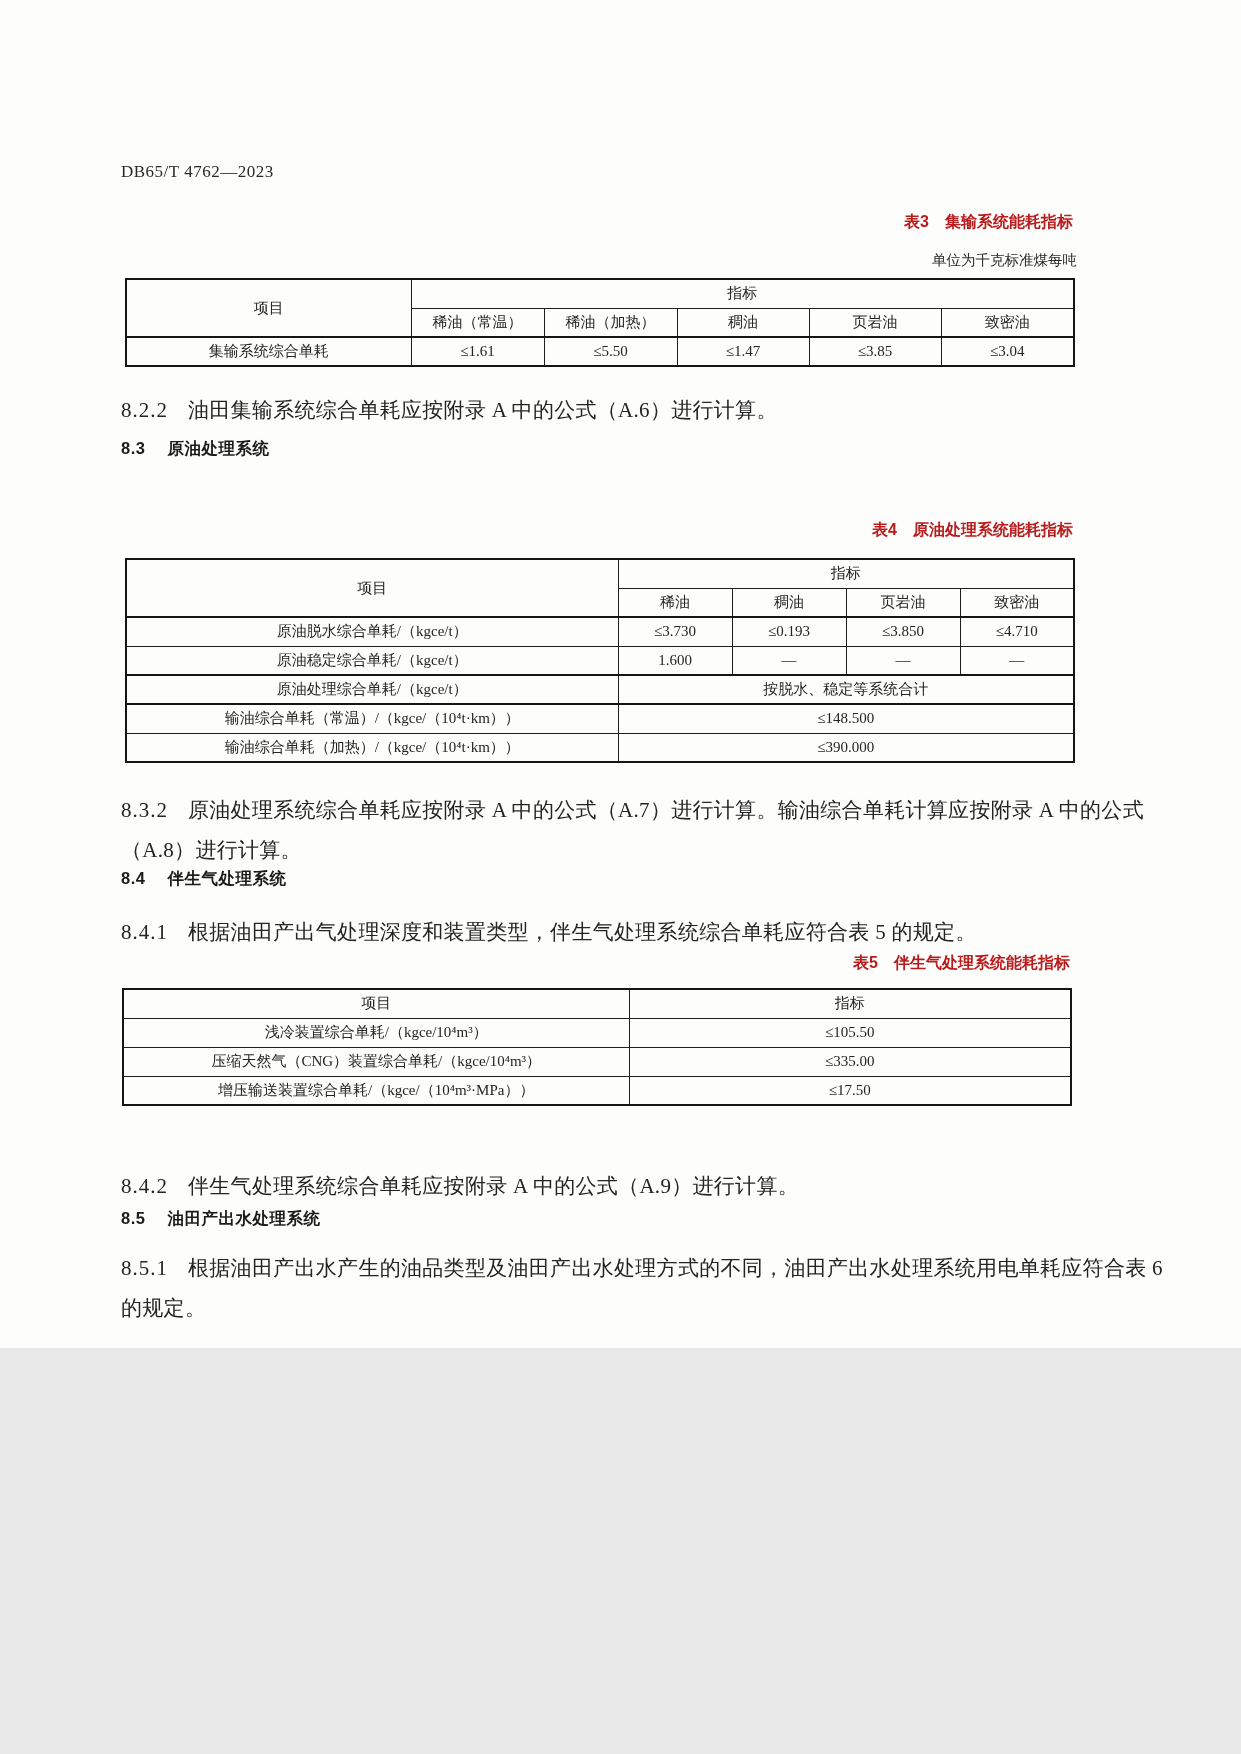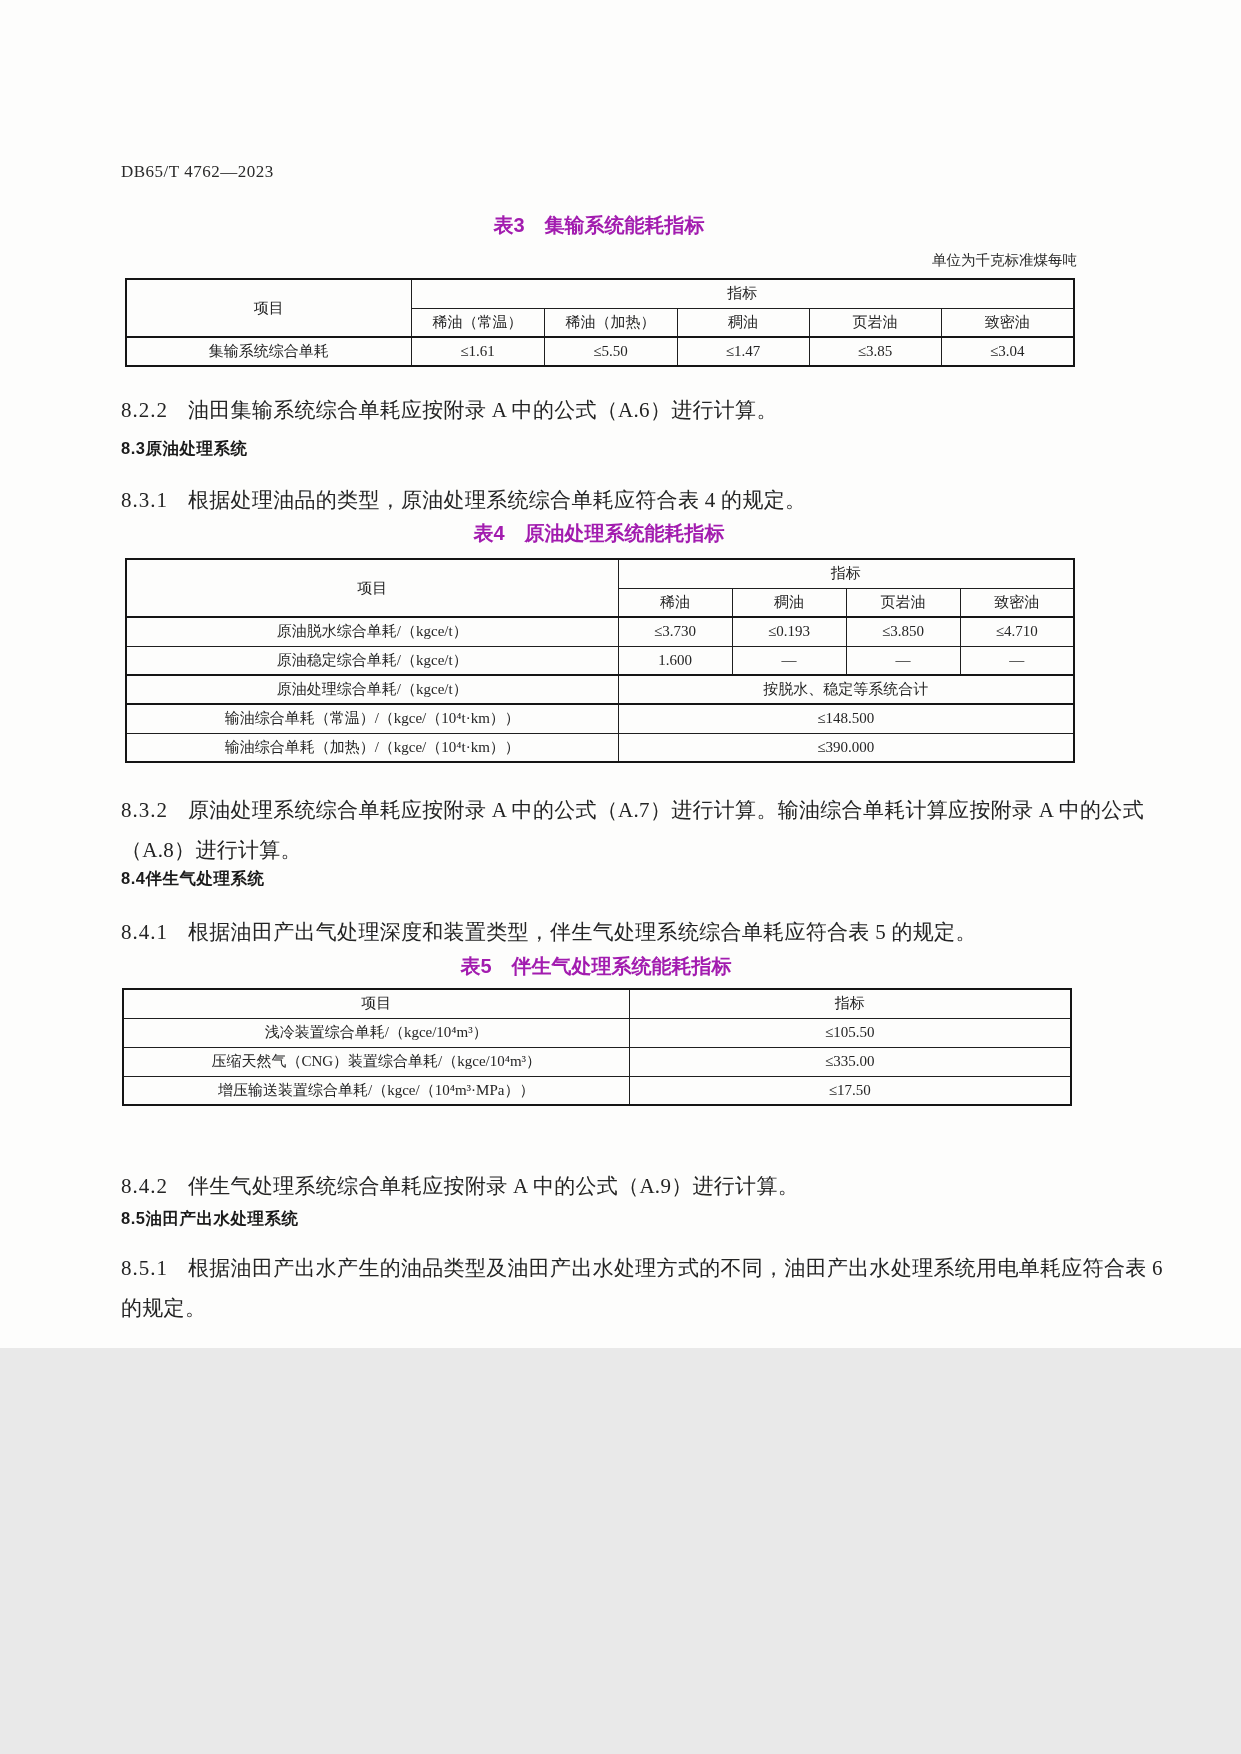--- a/index.html
+++ b/index.html
@@ -7,33 +7,33 @@
     position:relative;
     width:1241px;height:1348px;
     margin:0 auto;
     background:#fdfdfc;
     font-family:"Liberation Serif","DejaVu Serif",serif;
     color:#212121;
     overflow:hidden;
   }
   .abs{position:absolute;}
   .doc-header{font-size:17px;letter-spacing:.5px;color:#2a2a2a;}
-  .tbl-title{font-family:"Liberation Sans","DejaVu Sans",sans-serif;font-weight:bold;font-size:20px;color:#a21caf;text-align:center;}
+  .tbl-title{font-family:"Liberation Sans","DejaVu Sans",sans-serif;font-weight:bold;font-size:16px;color:#b91c1c;text-align:right;}
   .unit-note{font-size:14.5px;color:#2a2a2a;}
   table.tbl{border-collapse:collapse;table-layout:fixed;width:948px;background:transparent;}
   table.tbl td{border:1.4px solid #1f1f1f;text-align:center;vertical-align:middle;font-size:15px;color:#242424;padding:2px 4px;}
   table.tbl{border:2.6px solid #151515;}
   table.tbl tr.hdr-top td{border-top:2.6px solid #151515;}
   table.tbl tr.data-sep td{border-top:2.4px solid #151515;}
   table.tbl td.thick-b{border-bottom:2.4px solid #151515;}
   .h-row{height:29px;}
   .para{font-size:21px;line-height:40px;color:#242424;letter-spacing:.3px;}
   .para .num{display:inline-block;margin-right:20px;letter-spacing:1px;}
   .sec-head{font-family:"Liberation Sans","DejaVu Sans",sans-serif;font-weight:bold;font-size:16.5px;color:#1b1b1b;letter-spacing:.5px;}
-  .sec-head .num{display:inline-block;text-align:right;}
+  .sec-head .num{display:inline-block;margin-right:22px;text-align:right;}
   .pageno{font-size:15px;color:#2a2a2a;}
 </style>
 </head>
 <body>
 
 <div class="page">
 
   <div class="abs doc-header" style="left:121px;top:162px;">DB65/T 4762—2023</div>
 
   <div class="abs tbl-title" style="left:125px;top:212px;width:948px;">表3　集输系统能耗指标</div>
@@ -74,23 +74,20 @@
   </div>
 
   <div class="abs para" style="left:121px;top:390px;width:1050px;">
     <span class="num">8.2.2</span><span>油田集输系统综合单耗应按附录 A 中的公式（A.6）进行计算。</span>
   </div>
 
   <div class="abs sec-head" style="left:121px;top:438px;">
     <span class="num">8.3</span><span>原油处理系统</span>
   </div>
 
-  <div class="abs para" style="left:121px;top:480px;width:1050px;">
-    <span class="num">8.3.1</span><span>根据处理油品的类型，原油处理系统综合单耗应符合表 4 的规定。</span>
-  </div>
 
   <div class="abs tbl-title" style="left:125px;top:520px;width:948px;">表4　原油处理系统能耗指标</div>
 
   <div class="abs" style="left:125px;top:558px;">
     <table class="tbl">
       <colgroup>
         <col style="width:492px">
           <col style="width:114px">
           <col style="width:114px">
         <col style="width:114px">

